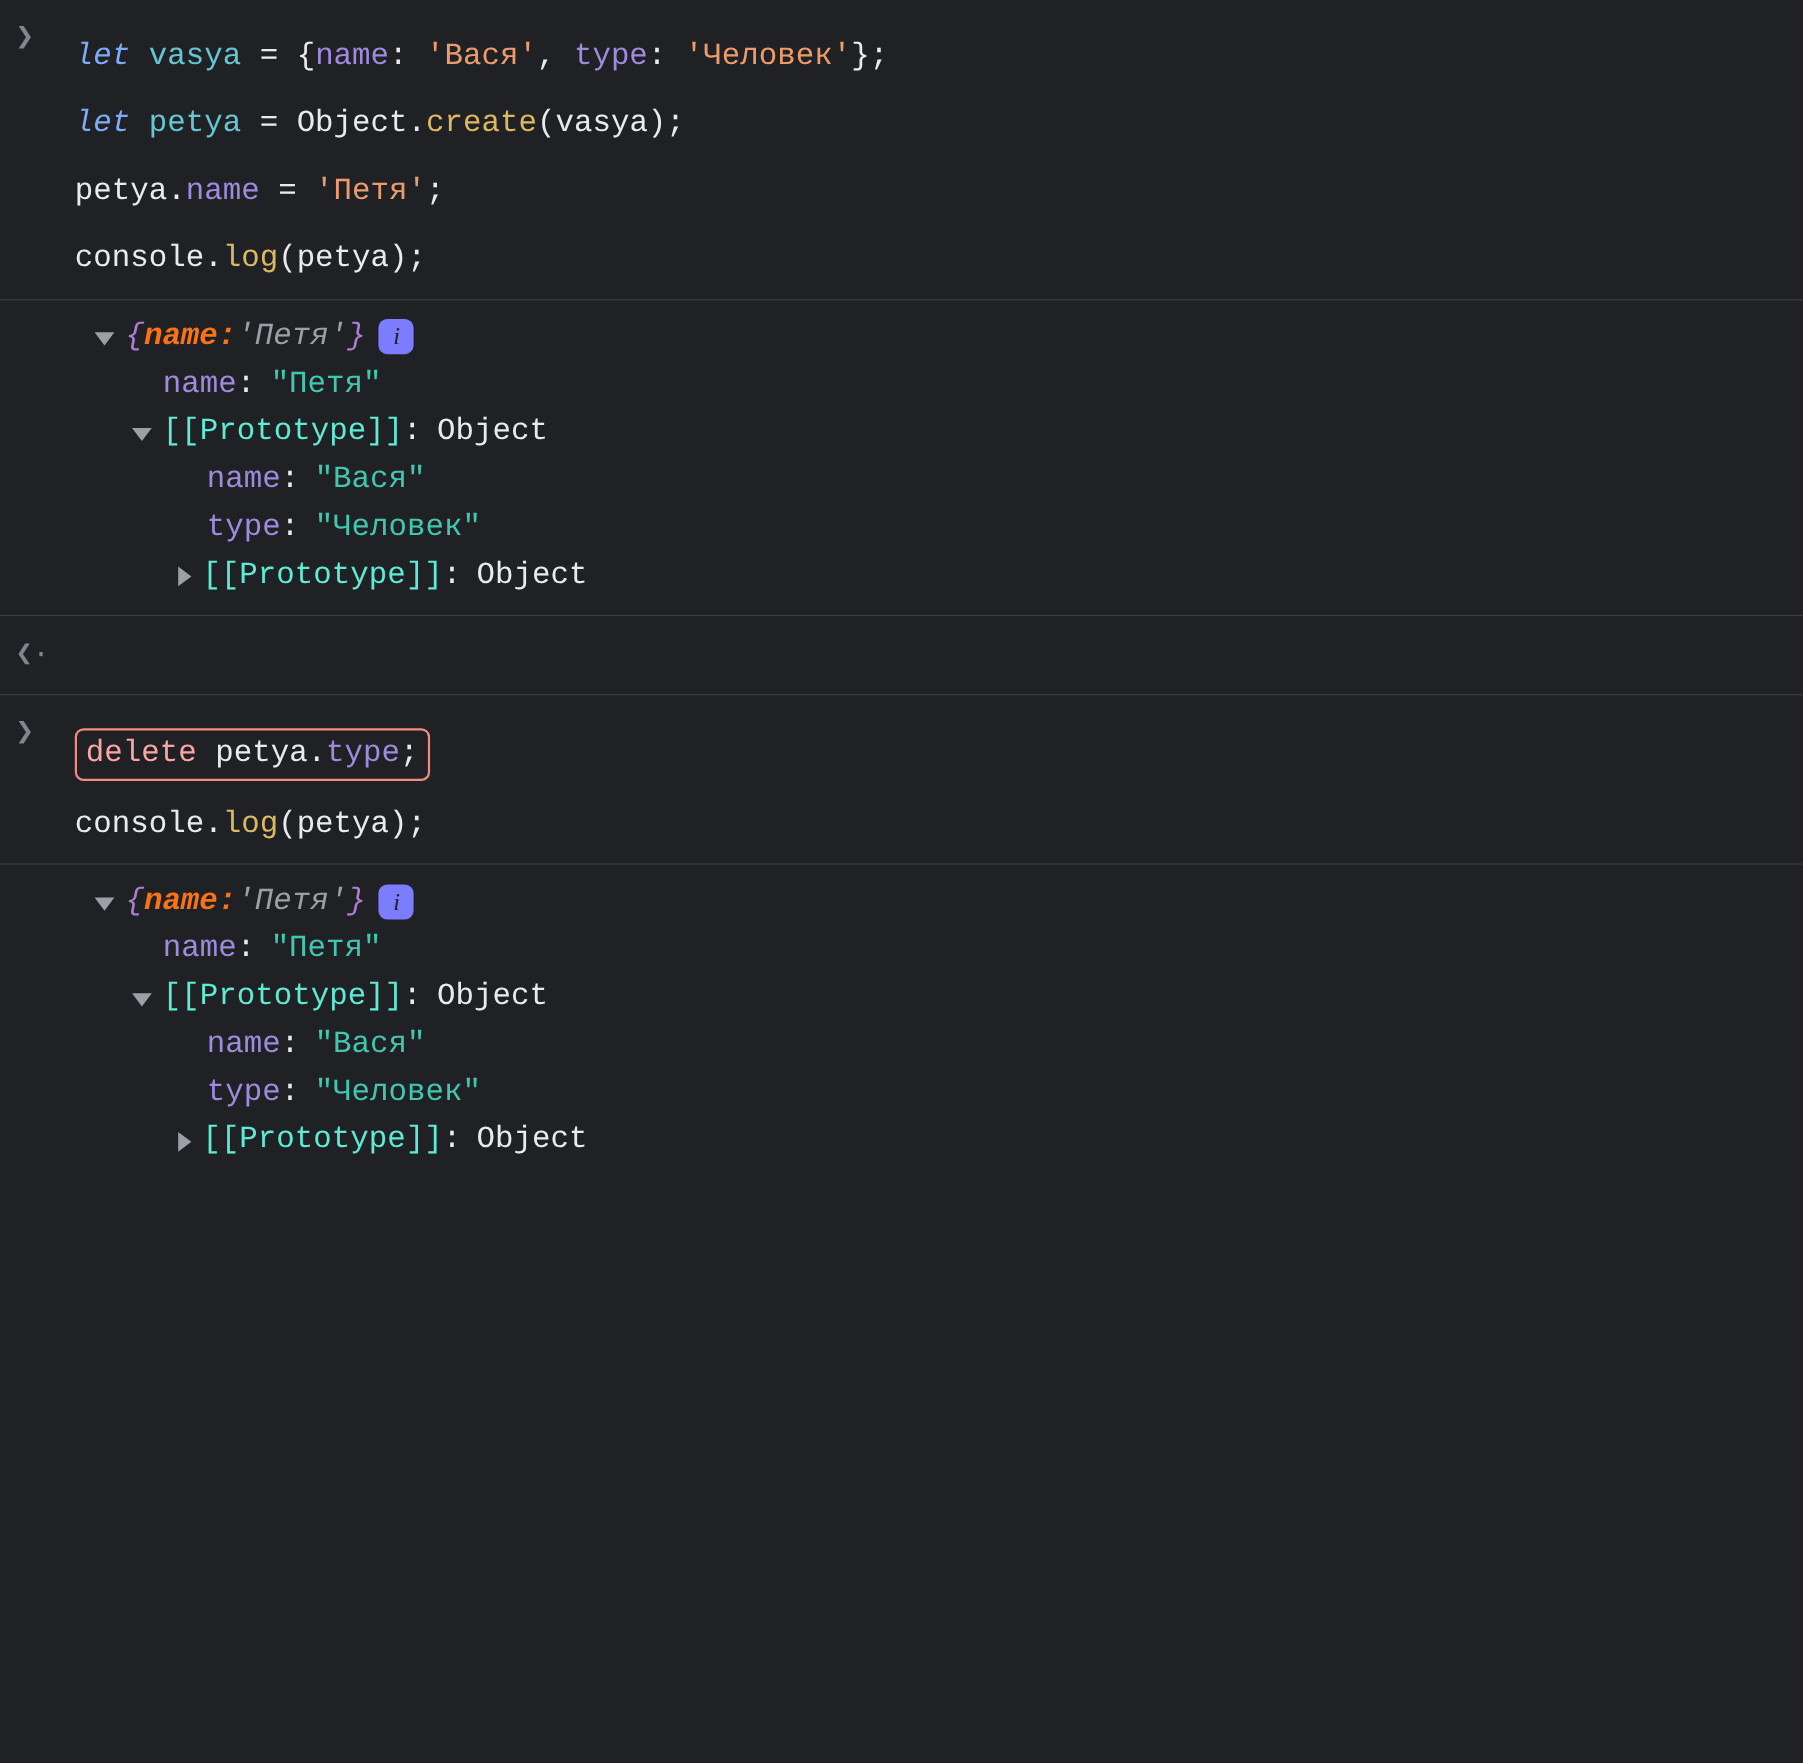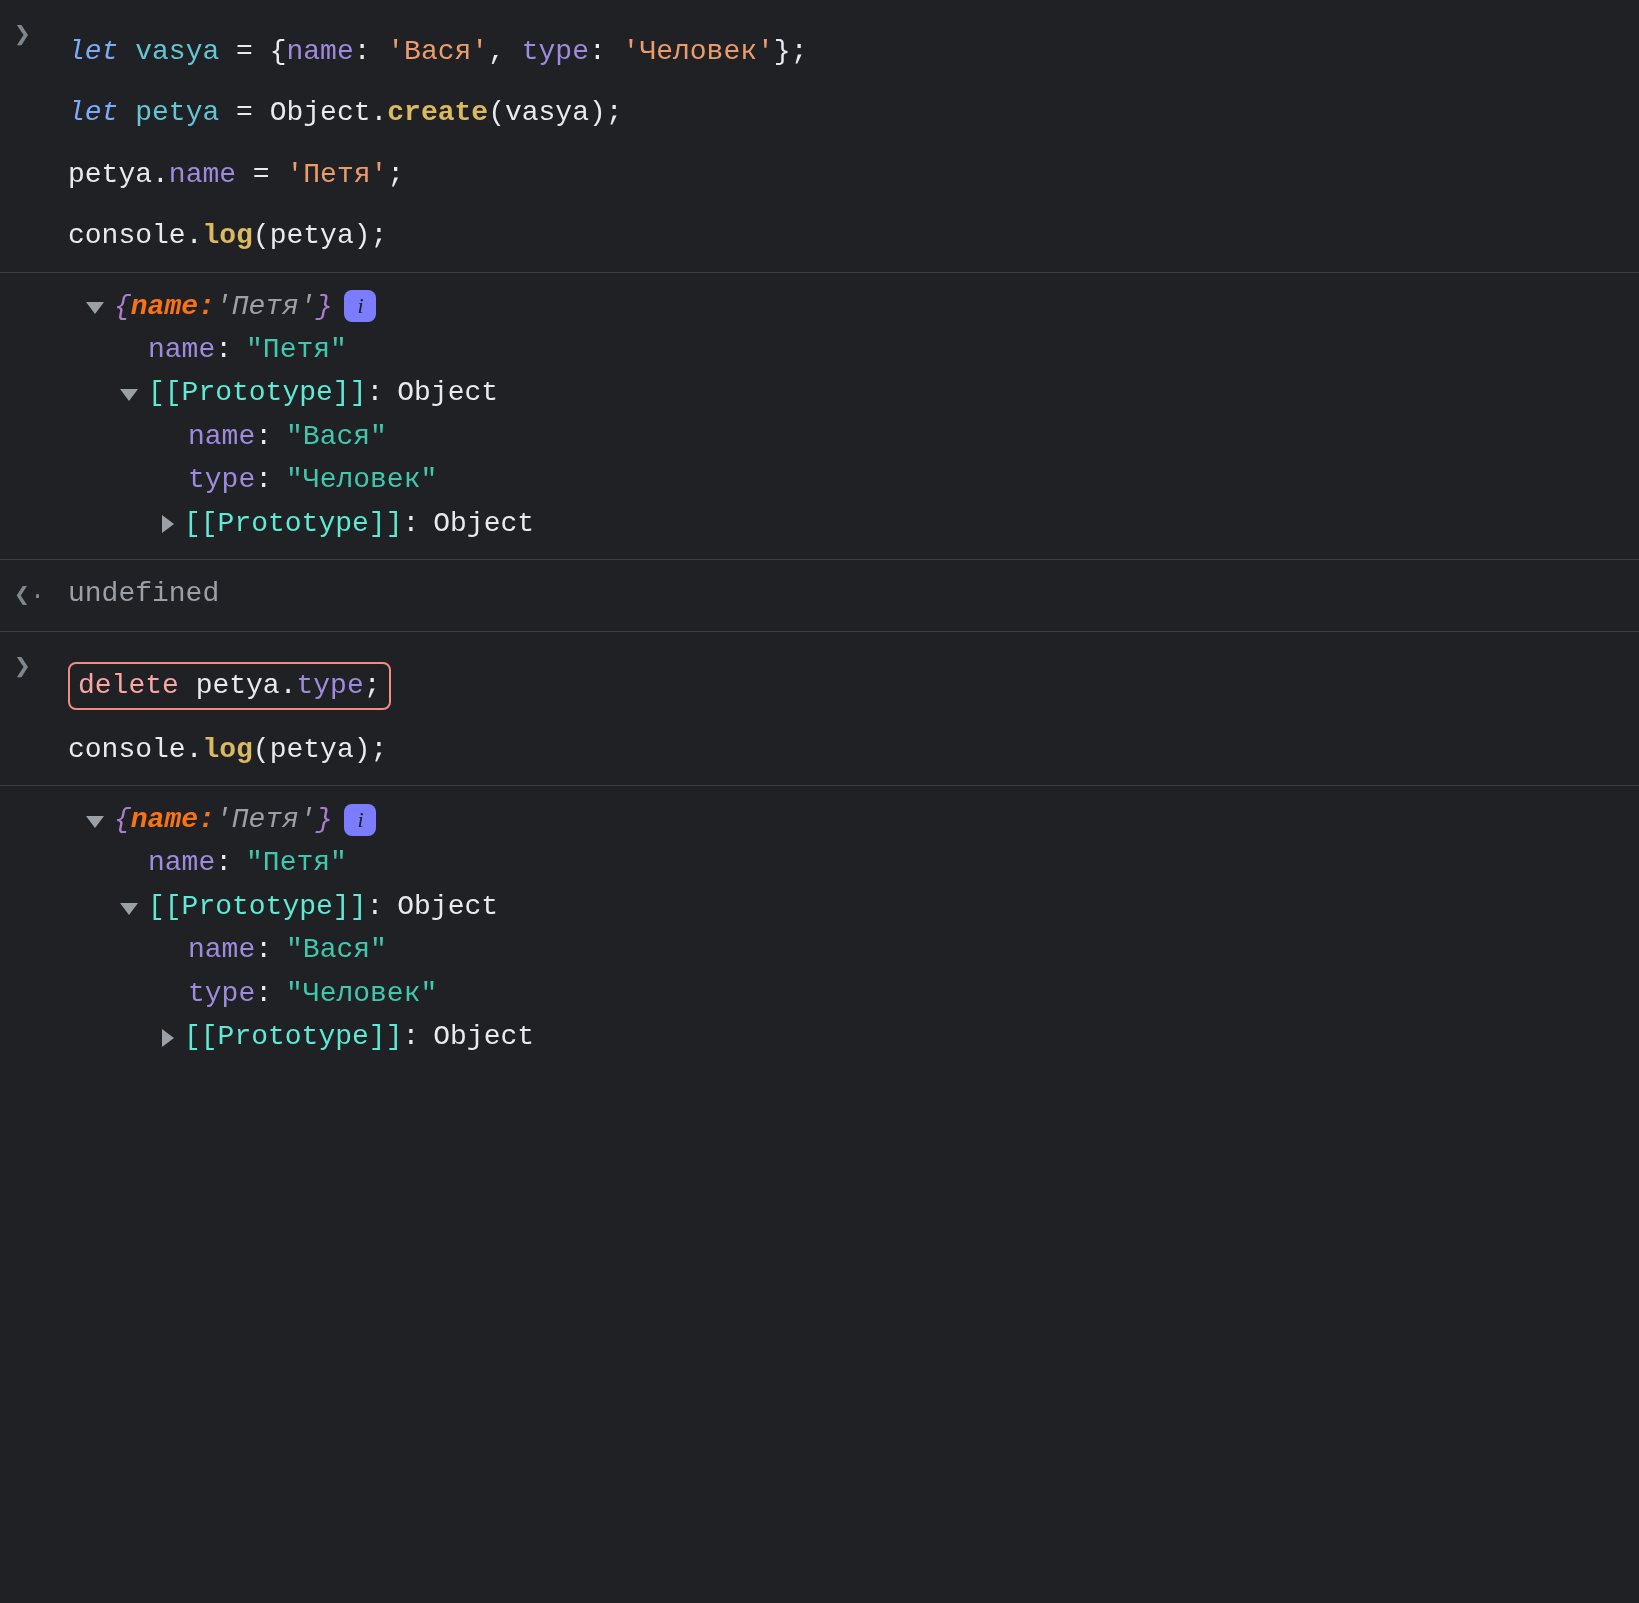--- a/index.html
+++ b/index.html
@@ -26,21 +26,21 @@
   }
   .content { flex: 1; }
   .codeblock { white-space: pre; }
   .codeline { display: block; margin-top: 18px; }
 
   
   .kw { color: #fca5a5; }          
   .decl { color: #7cacf8; font-style: italic; }
   .ident { color: #65c6d3; }       
   .prop { color: #9f8bde; }        
-  .func { color: #dab961; font-weight: bold; }        
+  .func { color: #dab961; }        
   .str { color: #ec9c6c; }         
   .punct { color: #e8eaed; }
   .obj-brace { color: #ab7dcf; }
   .dim { color: #9aa0a6; }
   .summary-key { color: #f97316; font-style: italic; font-weight: bold; }
   .summary-val { color: #9aa0a6; font-style: italic; }
 
   
   .tree { padding-left: 0; }
   .tree-row { display: flex; align-items: center; gap: 0; }
@@ -158,21 +158,20 @@
         <span class="tree-key-proto">[[Prototype]]</span>
           <span class="tree-colon">:</span>
           <span class="tree-val">Object</span>
       </div>
 
     </div>
   </div>
 
   <div class="row">
     <div class="gutter"><span class="ret-arrow">❮·</span></div>
-    <div class="content"><span class="dim">undefined</span></div>
   </div>
 
   <div class="row">
     <div class="gutter"><span class="chevron">❯</span></div>
     <div class="content codeblock"><span class="codeline"><span class="highlight-box"><span class="kw">delete</span><span> </span><span class="punct">petya</span><span class="punct">.</span><span class="prop">type</span><span class="punct">;</span></span></span><span class="codeline"><span class="punct">console</span><span class="punct">.</span><span class="func">log</span><span class="punct">(</span><span class="punct">petya</span><span class="punct">)</span><span class="punct">;</span></span></div>
   </div>
 
   <div class="row" style="border-bottom:none;">
     <div class="gutter"></div>
     <div class="content tree">

